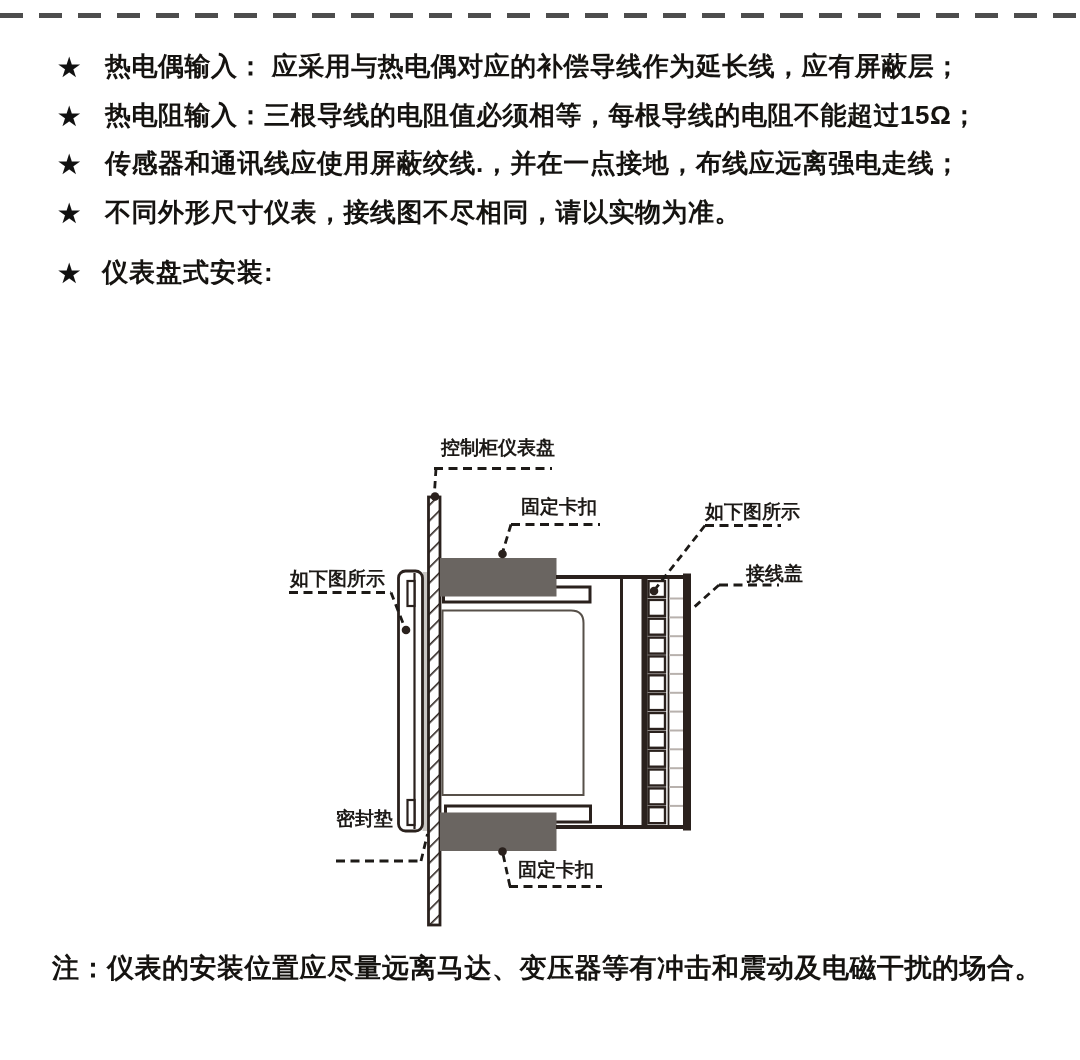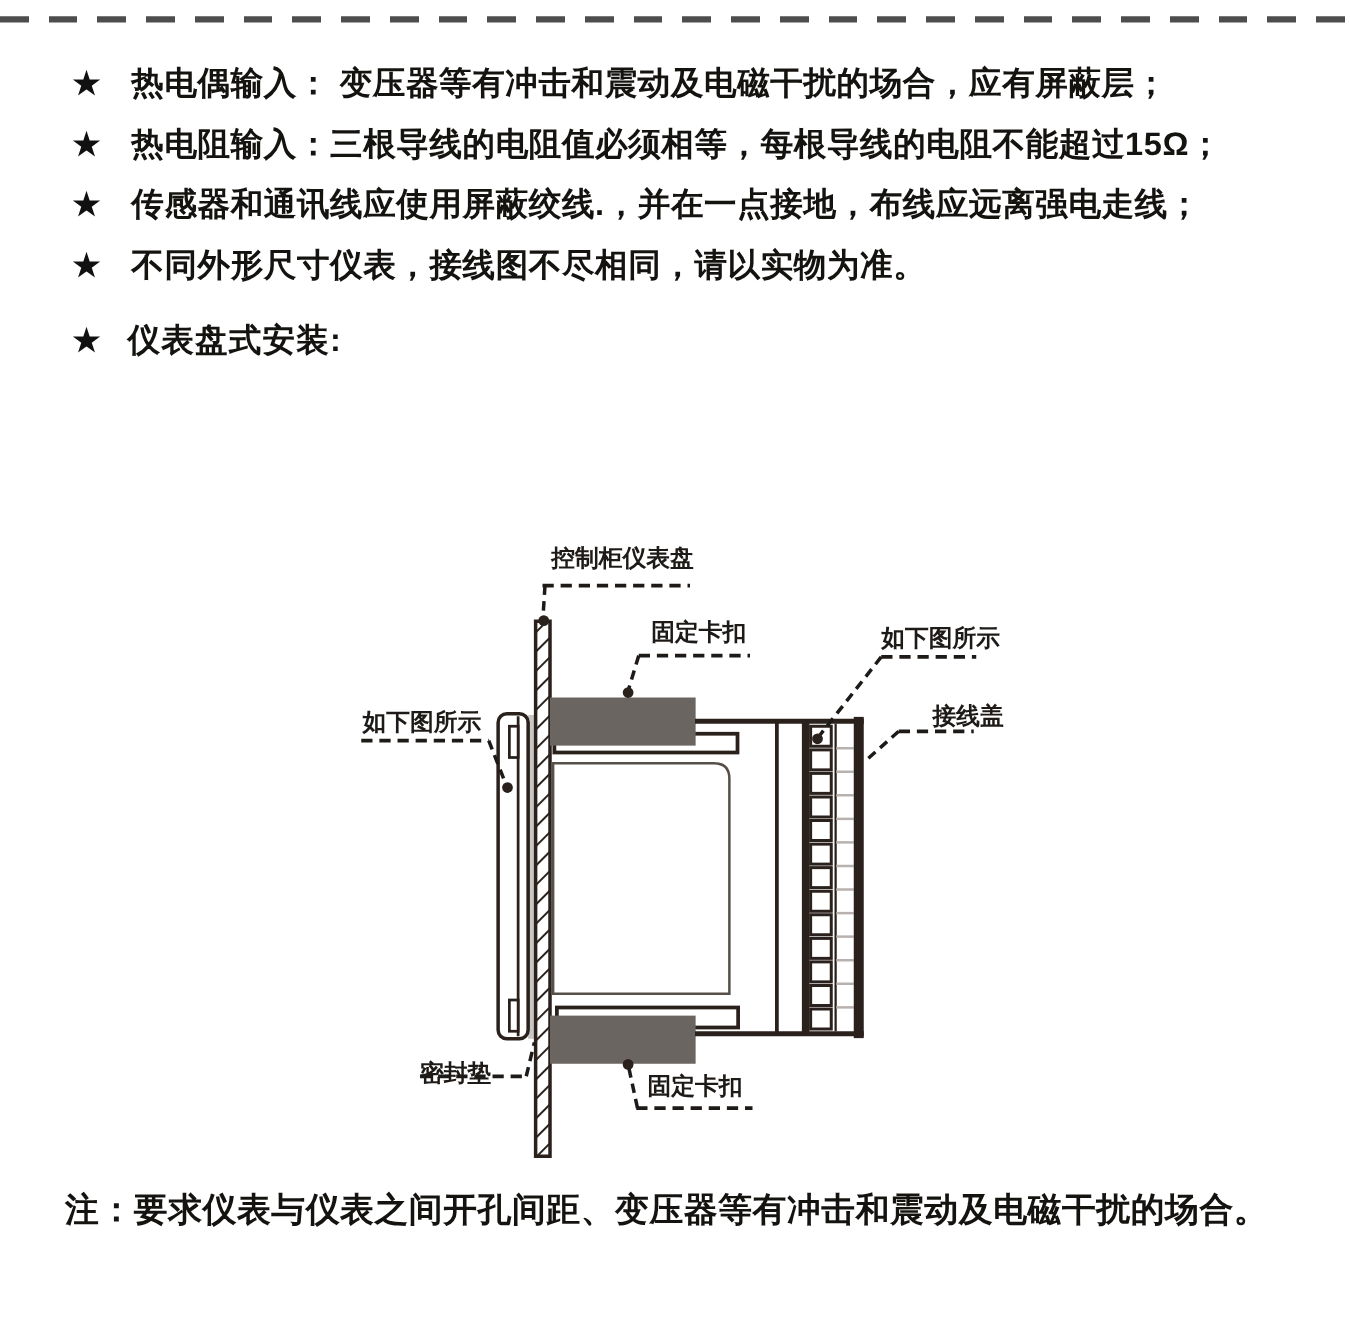--- a/index.html
+++ b/index.html
@@ -14,33 +14,33 @@
   .para{position:absolute;left:42px;top:306px;width:1001px;margin:0;font-size:27px;font-weight:700;
         line-height:35.5px;text-indent:2em;text-align:justify;letter-spacing:0.5px;}
   .note{position:absolute;left:52px;top:950px;font-size:27px;font-weight:700;white-space:nowrap;letter-spacing:0.5px;}
   .diagram-svg{position:absolute;left:280px;top:430px;width:520px;height:510px;}
   .dlabel{position:absolute;font-size:19px;font-weight:700;color:#1d1a17;white-space:nowrap;line-height:1;}
   .lab-panel{left:441px;top:438px;font-family:Liberation Serif, serif;}
   .lab-clip-top{left:521px;top:497px;}
   .lab-terminal{left:705px;top:502px;}
   .lab-cover{left:720px;top:564px;margin-left:26px;}
   .lab-faceplate{left:290px;top:569px;}
-  .lab-gasket{left:336px;top:850px;}
+  .lab-gasket{left:336px;top:809px;}
   .lab-clip-bottom{left:518px;top:860px;}
 </style>
 </head>
 <body>
 
 <div class="page">
 
   <div class="top-dash"></div>
 
   <div class="row" style="top:53px">
     <span class="star">★</span>
-    <span class="btxt">热电偶输入： 变压器等有冲击和震动及电磁干扰的场合，应有屏蔽层；</span>
+    <span class="btxt">热电偶输入： 应采用与热电偶对应的补偿导线作为延长线，应有屏蔽层；</span>
   </div>
   <div class="row" style="top:102px">
     <span class="star">★</span>
     <span class="btxt">热电阻输入：三根导线的电阻值必须相等，每根导线的电阻不能超过15Ω；</span>
   </div>
   <div class="row" style="top:150px">
     <span class="star">★</span>
     <span class="btxt">传感器和通讯线应使用屏蔽绞线.，并在一点接地，布线应远离强电走线；</span>
   </div>
   <div class="row" style="top:199px">
@@ -151,15 +151,15 @@
   </svg>
 
   <div class="dlabel lab-panel">控制柜仪表盘</div>
   <div class="dlabel lab-clip-top">固定卡扣</div>
   <div class="dlabel lab-terminal">如下图所示</div>
   <div class="dlabel lab-cover">接线盖</div>
   <div class="dlabel lab-faceplate">如下图所示</div>
   <div class="dlabel lab-gasket">密封垫</div>
   <div class="dlabel lab-clip-bottom">固定卡扣</div>
 
-  <div class="note">注：要求仪表与仪表之间开孔间距、变压器等有冲击和震动及电磁干扰的场合。</div>
+  <div class="note">注：仪表的安装位置应尽量远离马达、变压器等有冲击和震动及电磁干扰的场合。</div>
 
 </div>
 
 </body></html>

